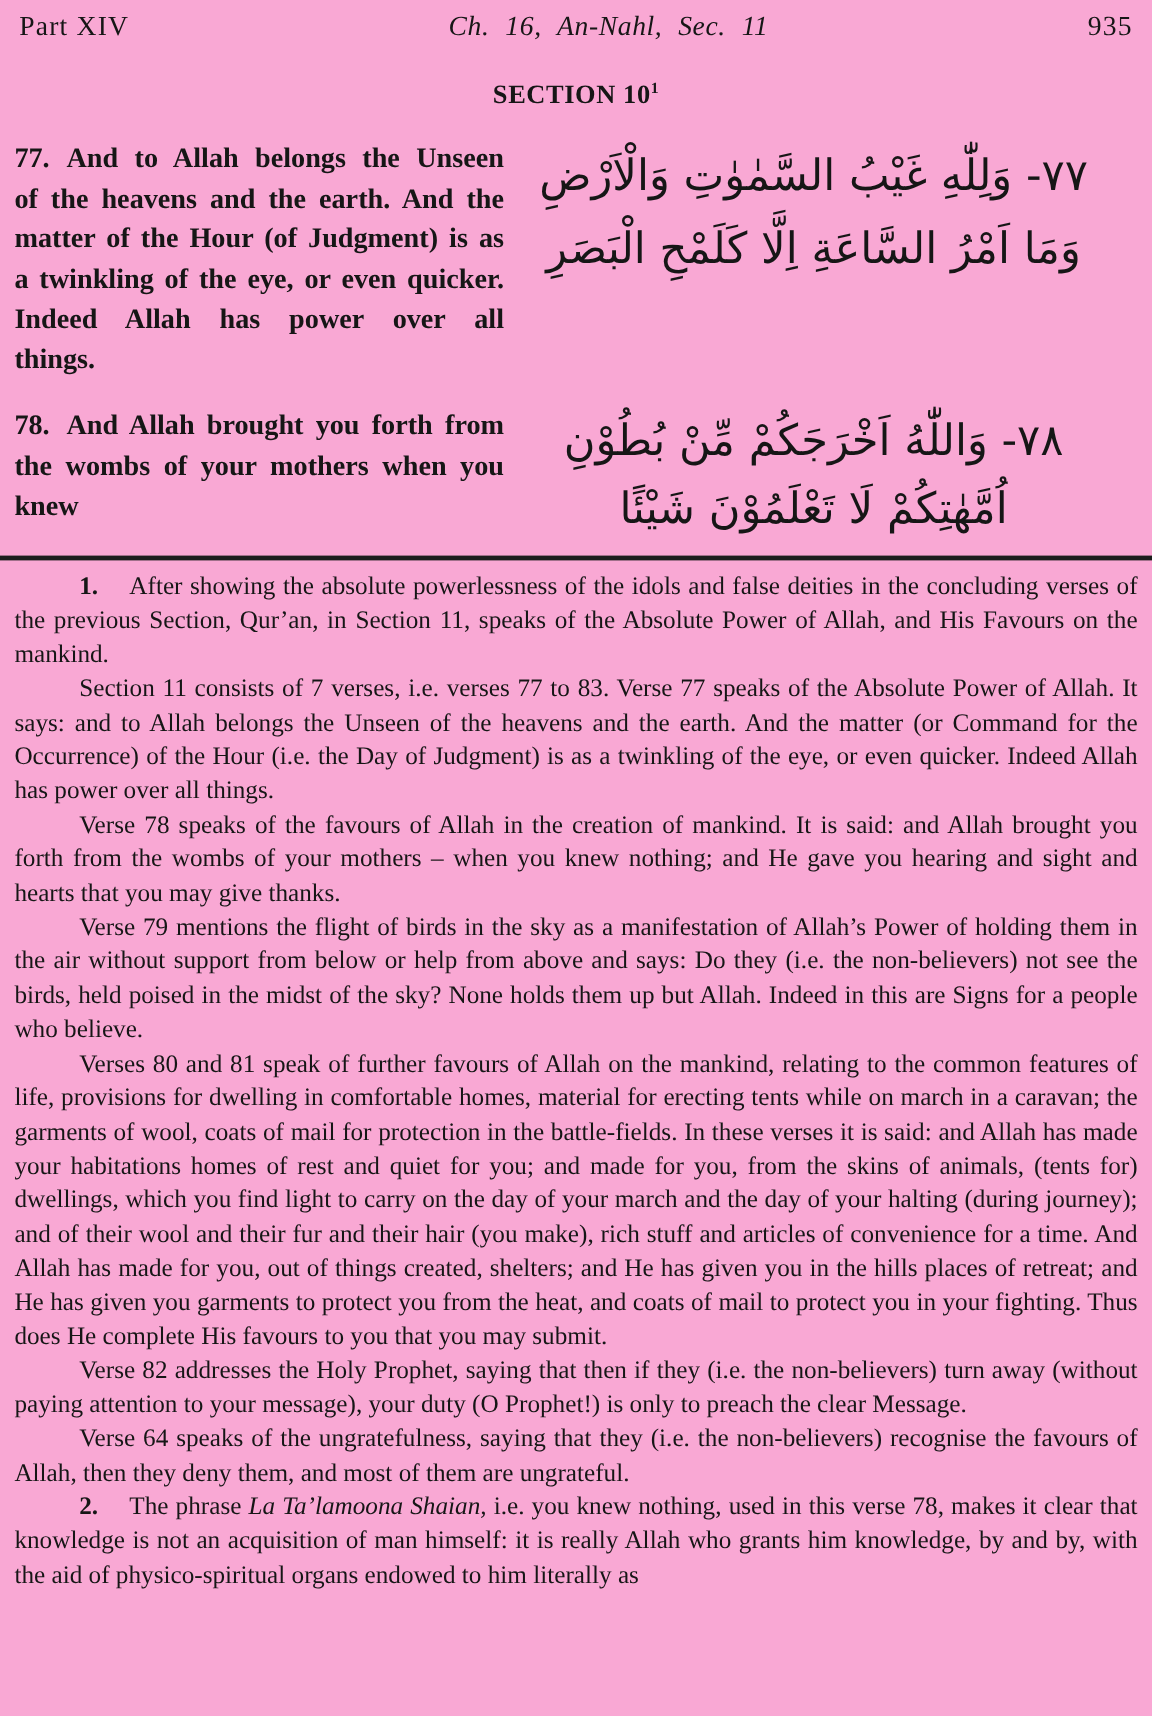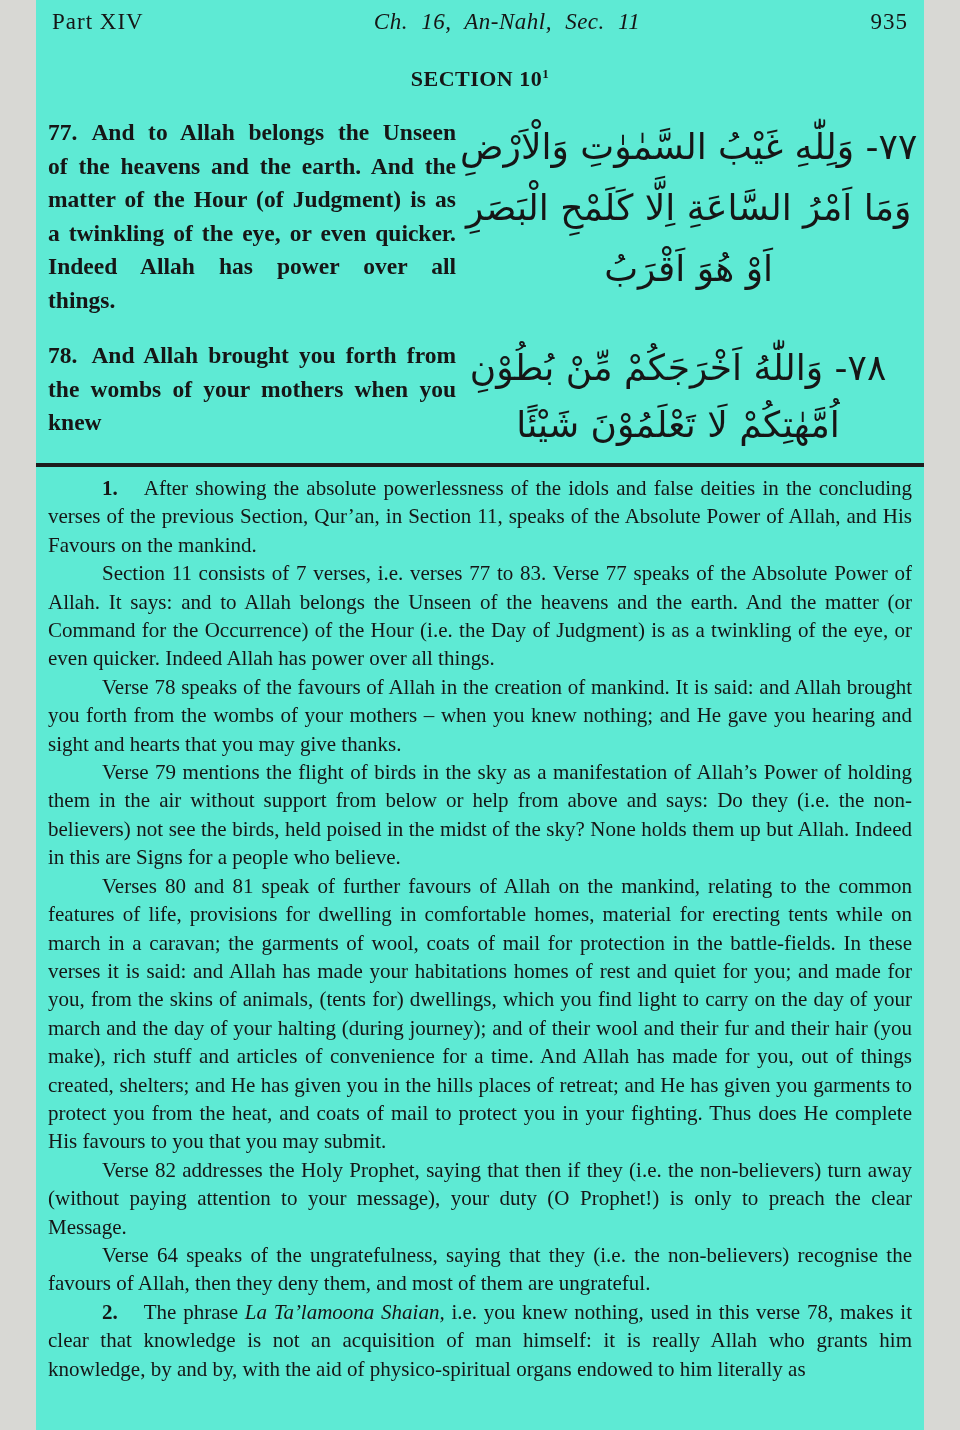--- a/index.html
+++ b/index.html
@@ -1,21 +1,21 @@
 <!DOCTYPE html>
 <html><head>
 <meta charset="utf-8">
 <style>
   html,body{margin:0;padding:0;}
   body{background:#d8d8d4;}
   .page{
     position:relative;
-    width:888px;height:1430px;
+    width:960px;height:1430px;
     margin:0 auto;
-    background:#5eead4;
+    background:#f9a8d4;
     color:#161616;
     font-family:"Liberation Serif", serif;
     overflow:hidden;
     box-sizing:border-box;
     padding:8px 0 0 0;
   }
   
   .hdr{
     display:flex;justify-content:space-between;align-items:baseline;
     padding:0 16px;font-size:23px;line-height:27px;
@@ -81,21 +81,20 @@
 
   <div class="verses">
 
     <div class="vrow first">
       <div class="v-en">
         <span class="vnum">77.</span><span>And to Allah belongs the Unseen of the heavens and the earth. And the matter of the Hour (of Judgment) is as a twinkling of the eye, or even quicker. Indeed Allah has power over all things.</span>
       </div>
       <div class="v-ar">
         <div class="ar-line">٧٧- وَلِلّٰهِ غَيْبُ السَّمٰوٰتِ وَالْاَرْضِ</div>
         <div class="ar-line">وَمَا اَمْرُ السَّاعَةِ اِلَّا كَلَمْحِ الْبَصَرِ</div>
-        <div class="ar-line">اَوْ هُوَ اَقْرَبُ</div>
       </div>
     </div>
 
     <div class="vrow second">
       <div class="v-en">
         <span class="vnum">78.</span><span>And Allah brought you forth from the wombs of your mothers when you knew</span>
       </div>
       <div class="v-ar">
         <div class="ar-line">٧٨- وَاللّٰهُ اَخْرَجَكُمْ مِّنْ بُطُوْنِ</div>
         <div class="ar-line">اُمَّهٰتِكُمْ لَا تَعْلَمُوْنَ شَيْئًا</div>

